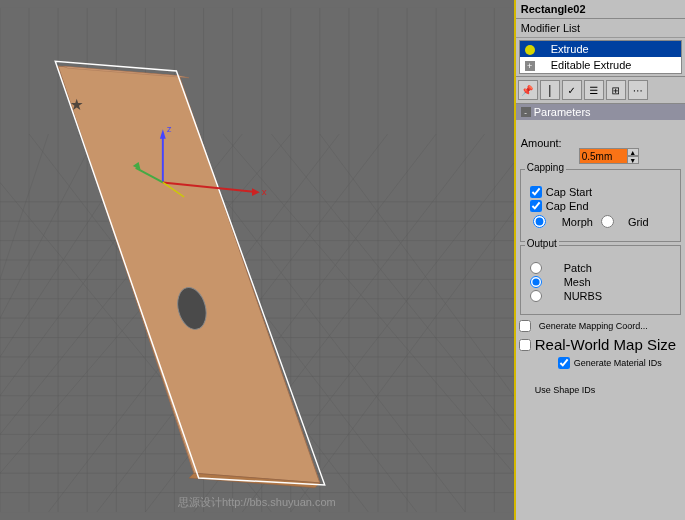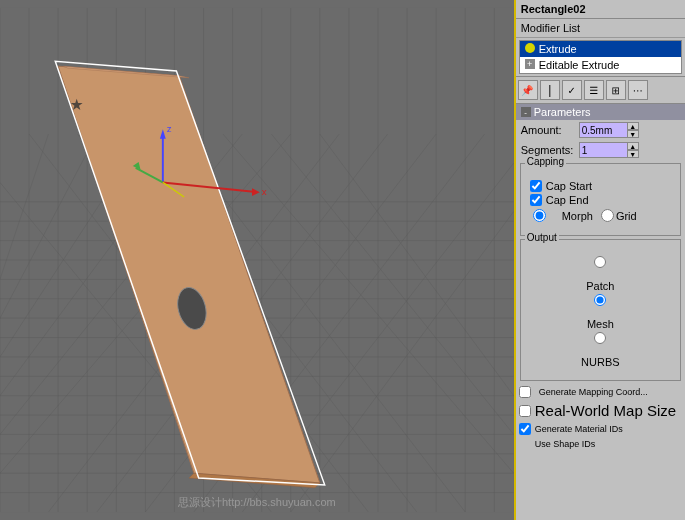--- a/index.html
+++ b/index.html
@@ -64,22 +64,22 @@
       background: #fff;
       border: 1px solid #888;
       margin: 2px 3px;
       flex: 0 0 auto;
     }
 
     .modifier-item {
       padding: 2px 5px;
       font-size: 11px;
       display: flex;
-      align-items: flex-start;
-      gap: 4px;
+      align-items: flex-end;
+      gap: 16px;
       cursor: pointer;
     }
 
     .modifier-item.selected {
       background: #0040a0;
       color: #fff;
     }
 
     .modifier-item .plus-icon {
       width: 10px;
@@ -164,27 +164,28 @@
     }
 
     .param-label {
       color: #000;
       min-width: 55px;
     }
 
     .param-input {
       width: 60px;
       height: 16px;
-      background: #c4b5fd;
+      background: #f97316;
       border: 1px solid #888;
       font-size: 10px;
       padding: 0 2px;
       display: flex;
       align-items: center;
       justify-content: space-between;
+      margin-top: 26px;
     }
 
     .param-input input {
       border: none;
       outline: none;
       font-size: 10px;
       width: 45px;
       background: transparent;
     }
 
@@ -235,23 +236,22 @@
     .checkbox-row input[type=checkbox] {
       width: 12px;
       height: 12px;
       cursor: pointer;
     }
 
     .radio-row {
       display: flex;
       align-items: center;
       padding: 1px 5px;
-      gap: 12px;
-      font-size: 11px;
-      flex-direction: column;
+      gap: 22px;
+      font-size: 11px;
     }
 
     .radio-row input[type=radio] {
       width: 12px;
       height: 12px;
       cursor: pointer;
     }
 
     .radio-group-inline {
       display: flex;
@@ -416,48 +416,38 @@
       <span class="param-label">Amount:</span>
       <div class="param-input">
         <input type="text" value="0.5mm" style="">
         <div class="spinner">
           <div class="spinner-btn">▲</div>
           <div class="spinner-btn">▼</div>
         </div>
       </div>
     </div>
 
-    <div class="param-row">
-      <span class="param-label">Segments:</span>
-      <div class="param-input">
-        <input type="text" value="1" style="">
-        <div class="spinner">
-          <div class="spinner-btn">▲</div>
-          <div class="spinner-btn">▼</div>
-        </div>
-      </div>
-    </div>
 
     <div class="group-box">
       <span class="group-box-label">Capping</span>
       <div style="margin-top:4px;">
         <div class="checkbox-row">
           <input type="checkbox" checked="" style="">
           <span>Cap Start</span>
         </div>
         <div class="checkbox-row">
           <input type="checkbox" checked="" style="">
           <span>Cap End</span>
         </div>
         <div class="radio-group-inline">
           <div style="display:flex;align-items:center;gap:16px;">
             <input type="radio" name="capping_type" checked="" style="">
             <span>Morph</span>
           </div>
-          <div style="display:flex;align-items:center;gap:2px;">
+          <div style="display:flex;align-items:center;gap:14px;">
             <input type="radio" name="capping_type" style="">
             <span>Grid</span>
           </div>
         </div>
       </div>
     </div>
 
     <div class="group-box output-group">
       <span class="group-box-label">Output</span>
       <div style="margin-top:4px;">
@@ -479,23 +469,23 @@
     <div class="checkbox-row" style="padding:2px 3px;gap:8px;">
       <input type="checkbox" style="">
       <span style="font-size:9px; word-break:break-word; line-height:1.2;">Generate Mapping Coord...</span>
     </div>
 
     <div class="checkbox-row" style="padding:2px 3px;">
       <input type="checkbox" style="">
       <span style="font-size:15px;">Real-World Map Size</span>
     </div>
 
-    <div class="checkbox-row" style="padding:2px 3px;">
+    <div class="checkbox-row" style="padding:2px 3px;margin-left:39px;">
       <input type="checkbox" checked="" style="">
       <span style="font-size:9px;">Generate Material IDs</span>
     </div>
 
-    <div class="checkbox-row" style="padding:2px 3px;">
+    <div class="checkbox-row" style="padding:2px 3px;margin-top:12px;">
       <span style="font-size:9px; padding-left:16px;">Use Shape IDs</span>
     </div>
 
   </div>
 </div>
 
 </body></html>

